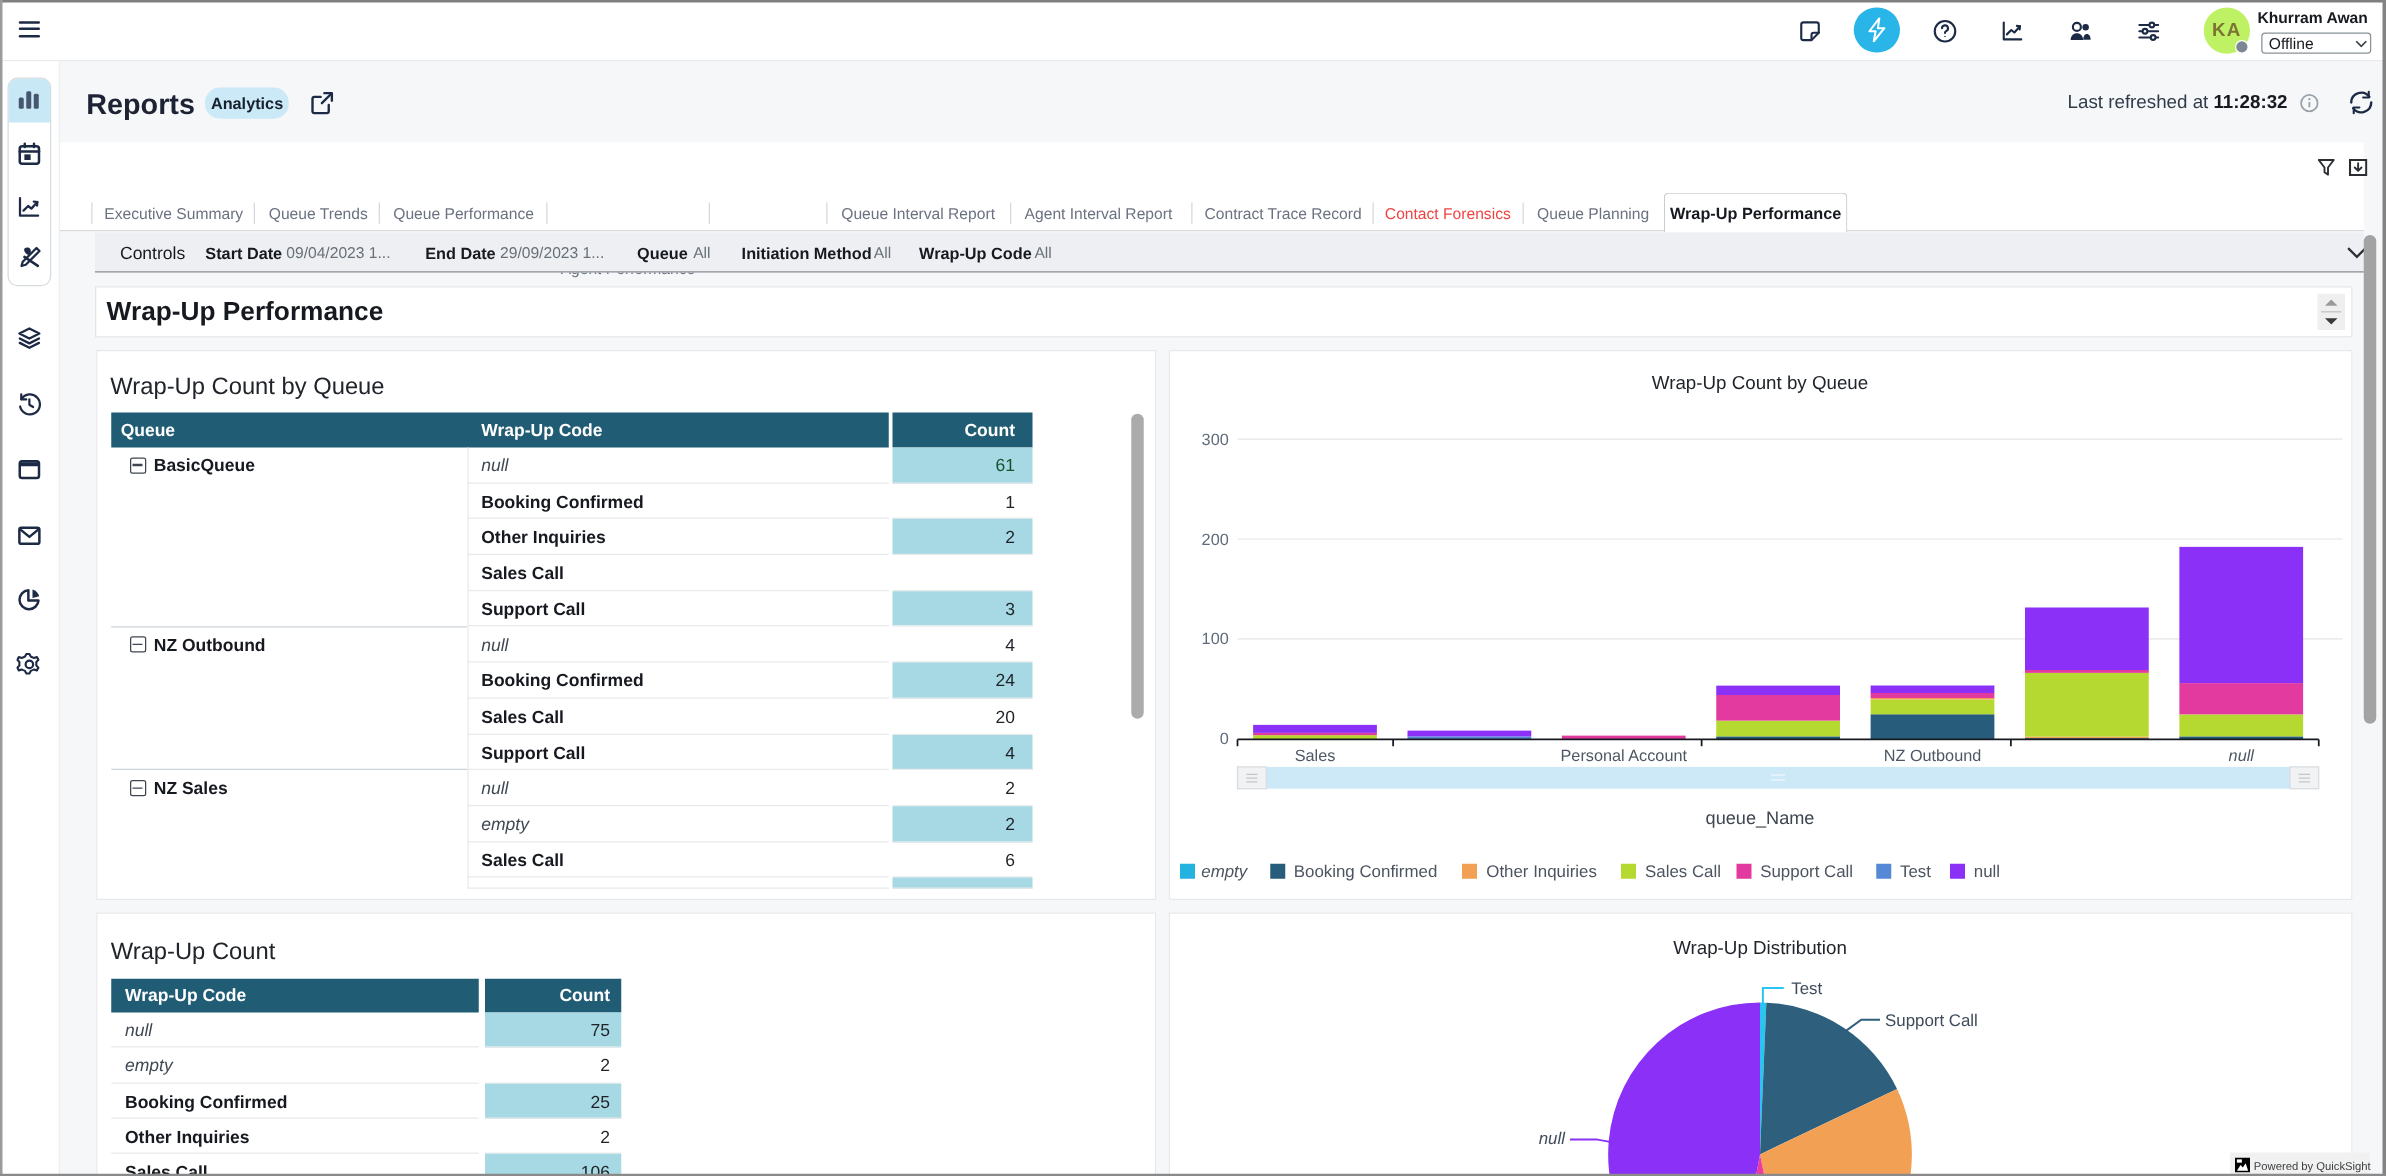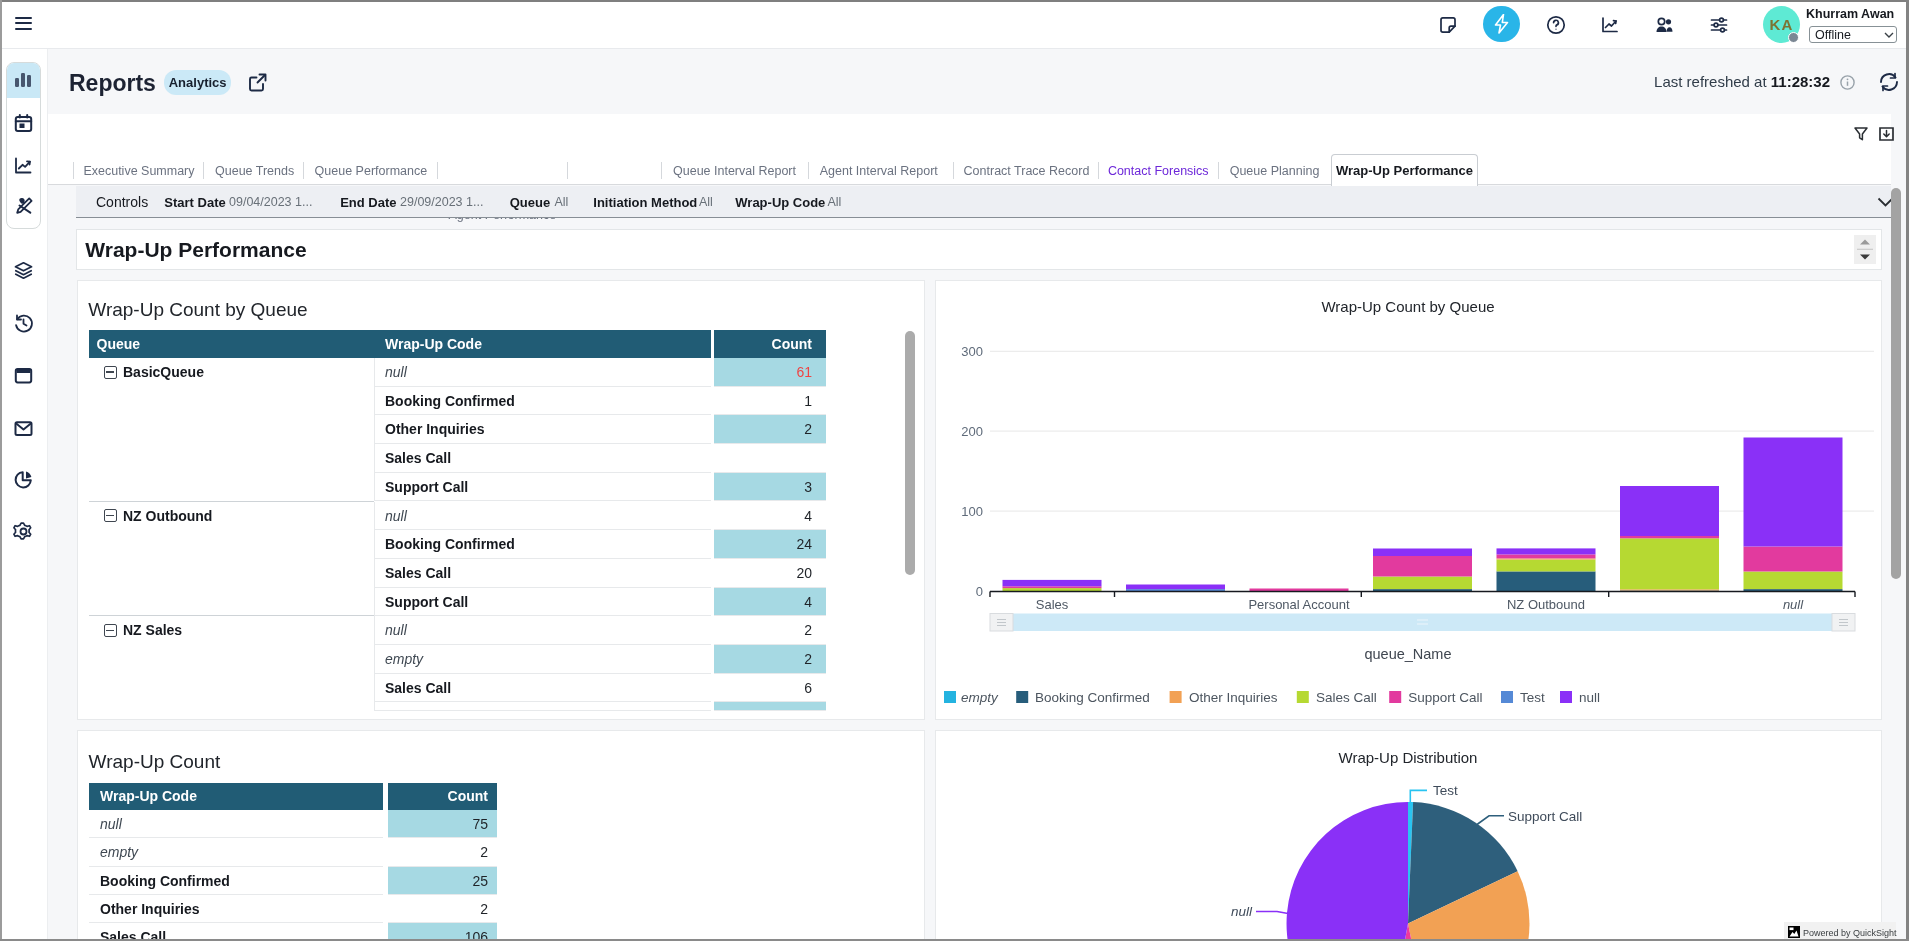--- a/index.html
+++ b/index.html
@@ -38,21 +38,21 @@
   </svg>
 <svg width="20" height="20" viewBox="0 0 20 20" style="position:absolute;left:1708.6px;top:14.5px;" fill="none" stroke="#1d2a45" stroke-width="1.7" stroke-linecap="round" stroke-linejoin="round">
     <line x1="2.5" y1="5" x2="17.5" y2="5"></line>
     <line x1="2.5" y1="10" x2="17.5" y2="10"></line>
     <line x1="2.5" y1="15" x2="17.5" y2="15"></line>
     <circle cx="12.5" cy="5" r="1.9" fill="white"></circle>
     <circle cx="7" cy="10" r="1.9" fill="white"></circle>
     <circle cx="13.5" cy="15" r="1.9" fill="white"></circle>
   </svg>
 
-<div class="abs" style="left:1762.6px;top:5.8px;width:37.6px;height:37.6px;border-radius:50%;background:#5eead4;text-align:center;line-height:37.6px;font-weight:bold;font-size:15px;color:#7c7433;letter-spacing:1px;">KA</div>
+<div class="abs" style="left:1762.6px;top:5.8px;width:37.6px;height:37.6px;border-radius:50%;background:#bef264;text-align:center;line-height:37.6px;font-weight:bold;font-size:15px;color:#7c7433;letter-spacing:1px;">KA</div>
 <div class="abs" style="left:1787.6px;top:32.1px;width:11px;height:11px;border-radius:50%;background:#7b8794;border:1.6px solid #fff;"></div>
 <div class="abs" style="left:1806px;top:7px;font-size:12.5px;font-weight:bold;color:#16191f;">Khurram Awan</div>
 <div class="abs" style="left:1809px;top:25.7px;width:88px;height:17.7px;background:#fff;border:1px solid #879196;border-radius:3px;font-size:12.5px;color:#16191f;line-height:16px;padding-left:5px;">Offline</div>
 <svg width="10" height="6" viewBox="0 0 10 6" style="position:absolute;left:1884px;top:31.5px;">
     <path d="M1 1 l4 4 l4 -4" fill="none" stroke="#3a4147" stroke-width="1.4"></path>
   </svg>
 
 <div class="abs" style="left:0;top:48.6px;width:47.5px;height:892.4px;background:#fff;border-right:1px solid #eceef0;"></div>
 <div class="abs" style="left:6px;top:61.9px;width:34.5px;height:167.3px;border:1px solid #d6dbdb;border-radius:8px;background:#fff;"></div>
 <div class="abs" style="left:7px;top:62.9px;width:32.5px;height:34.7px;border-radius:7px 7px 0 0;background:#c9e8f6;"></div>
@@ -139,21 +139,21 @@
 <div style="position:absolute;left:1097.8px;top:162px;width:1px;height:17px;background:#d5d8dc;"></div>
 <div style="position:absolute;left:1217.9px;top:162px;width:1px;height:17px;background:#d5d8dc;"></div>
 <div style="position:absolute;left:83.4px;top:164.3px;font-size:12.5px;color:#6b7280;white-space:nowrap;">Executive Summary</div>
 <div style="position:absolute;left:215.0px;top:164.3px;font-size:12.5px;color:#6b7280;white-space:nowrap;">Queue Trends</div>
 <div style="position:absolute;left:314.6px;top:164.3px;font-size:12.5px;color:#6b7280;white-space:nowrap;">Queue Performance</div>
 <div style="position:absolute;left:448.5px;top:164.3px;font-size:12.5px;color:#6b7280;white-space:nowrap;margin-top:44px;">Agent Performance</div>
 <div style="position:absolute;left:590px;top:164.3px;font-size:12.5px;color:#14532d;white-space:nowrap;margin-top:35px;">Agent Status</div>
 <div style="position:absolute;left:673.0px;top:164.3px;font-size:12.5px;color:#6b7280;white-space:nowrap;">Queue Interval Report</div>
 <div style="position:absolute;left:819.7px;top:164.3px;font-size:12.5px;color:#6b7280;white-space:nowrap;">Agent Interval Report</div>
 <div style="position:absolute;left:963.6px;top:164.3px;font-size:12.5px;color:#6b7280;white-space:nowrap;">Contract Trace Record</div>
-<div style="position:absolute;left:1107.9px;top:164.3px;font-size:12.5px;color:#6d28d9;white-space:nowrap;">Contact Forensics</div>
+<div style="position:absolute;left:1107.9px;top:164.3px;font-size:12.5px;color:#ef4444;white-space:nowrap;">Contact Forensics</div>
 <div style="position:absolute;left:1229.7px;top:164.3px;font-size:12.5px;color:#6b7280;white-space:nowrap;">Queue Planning</div>
 <div class="abs" style="left:1331px;top:153.5px;width:147px;height:32.3px;background:#fff;border:1px solid #c9cdd2;border-bottom:none;border-radius:4px 4px 0 0;"></div>
 <div class="abs" style="left:1331px;top:163.3px;width:147px;text-align:center;font-size:13px;font-weight:bold;color:#16191f;">Wrap-Up Performance</div>
 <svg width="14" height="14" viewBox="0 0 14 14" style="position:absolute;left:1854px;top:126.5px;">
     <path d="M1 1 h12 l-4.6 6 v5.7 l-2.8 -1.9 v-3.8 z" fill="none" stroke="#2a2e33" stroke-width="1.5" stroke-linejoin="round"></path>
   </svg>
 <svg width="15" height="14" viewBox="0 0 15 14" style="position:absolute;left:1878.5px;top:126.5px;" fill="none" stroke="#2a2e33" stroke-width="1.5">
     <path d="M1 1 h13 v12 h-13 z" stroke-width="1.7"></path>
     <path d="M7.5 3.5 v6 M4.8 7 l2.7 2.7 l2.7 -2.7" stroke-linecap="round" stroke-linejoin="round"></path>
   </svg>
@@ -198,21 +198,21 @@
 <div style="position:absolute;left:103.5px;top:509.0px;width:13px;height:13px;border:1.6px solid #3f4650;border-radius:2px;"></div>
 <div style="position:absolute;left:106.2px;top:514.7px;width:7.6px;height:1.8px;background:#3f4650;"></div>
 <div style="position:absolute;left:123px;top:501.5px;height:28.7px;line-height:28.7px;font-weight:bold;font-size:14px;color:#16191f;">NZ Outbound</div>
 <div style="position:absolute;left:88.9px;top:616.3px;width:285.1px;height:94.3px;"></div>
 <div style="position:absolute;left:103.5px;top:623.8px;width:13px;height:13px;border:1.6px solid #3f4650;border-radius:2px;"></div>
 <div style="position:absolute;left:106.2px;top:629.5px;width:7.6px;height:1.8px;background:#3f4650;"></div>
 <div style="position:absolute;left:123px;top:616.3px;height:28.7px;line-height:28.7px;font-weight:bold;font-size:14px;color:#16191f;">NZ Sales</div>
 <div style="position:absolute;left:374px;top:358.0px;width:337.3px;height:28.7px;border-bottom:1px solid #e7e9eb;border-left:1px solid #e7e9eb;"></div>
 <div style="position:absolute;left:385px;top:358.0px;height:28.7px;line-height:28.7px;font-size:14px;font-style:italic;color:#3f4852;">null</div>
 <div style="position:absolute;left:714.4px;top:358.0px;width:111.3px;height:28.7px;background:#a6d9e3;border-bottom:1px solid #e7e9eb;"></div>
-<div style="position:absolute;left:714.4px;top:358.0px;width:97.6px;height:28.7px;line-height:28.7px;font-size:14px;color:#ef4444;text-align:right;">61</div>
+<div style="position:absolute;left:714.4px;top:358.0px;width:97.6px;height:28.7px;line-height:28.7px;font-size:14px;color:#14532d;text-align:right;">61</div>
 <div style="position:absolute;left:374px;top:386.7px;width:337.3px;height:28.7px;border-bottom:1px solid #e7e9eb;border-left:1px solid #e7e9eb;"></div>
 <div style="position:absolute;left:385px;top:386.7px;height:28.7px;line-height:28.7px;font-size:14px;font-weight:bold;color:#16191f;">Booking Confirmed</div>
 <div style="position:absolute;left:714.4px;top:386.7px;width:111.3px;height:28.7px;border-bottom:1px solid #e7e9eb;"></div>
 <div style="position:absolute;left:714.4px;top:386.7px;width:97.6px;height:28.7px;line-height:28.7px;font-size:14px;color:#1f2328;text-align:right;">1</div>
 <div style="position:absolute;left:374px;top:415.4px;width:337.3px;height:28.7px;border-bottom:1px solid #e7e9eb;border-left:1px solid #e7e9eb;"></div>
 <div style="position:absolute;left:385px;top:415.4px;height:28.7px;line-height:28.7px;font-size:14px;font-weight:bold;color:#16191f;">Other Inquiries</div>
 <div style="position:absolute;left:714.4px;top:415.4px;width:111.3px;height:28.7px;background:#a6d9e3;border-bottom:1px solid #e7e9eb;"></div>
 <div style="position:absolute;left:714.4px;top:415.4px;width:97.6px;height:28.7px;line-height:28.7px;font-size:14px;color:#1f2328;text-align:right;">2</div>
 <div style="position:absolute;left:374px;top:444.1px;width:337.3px;height:28.7px;border-bottom:1px solid #e7e9eb;border-left:1px solid #e7e9eb;"></div>
 <div style="position:absolute;left:385px;top:444.1px;height:28.7px;line-height:28.7px;font-size:14px;font-weight:bold;color:#16191f;">Sales Call</div>

